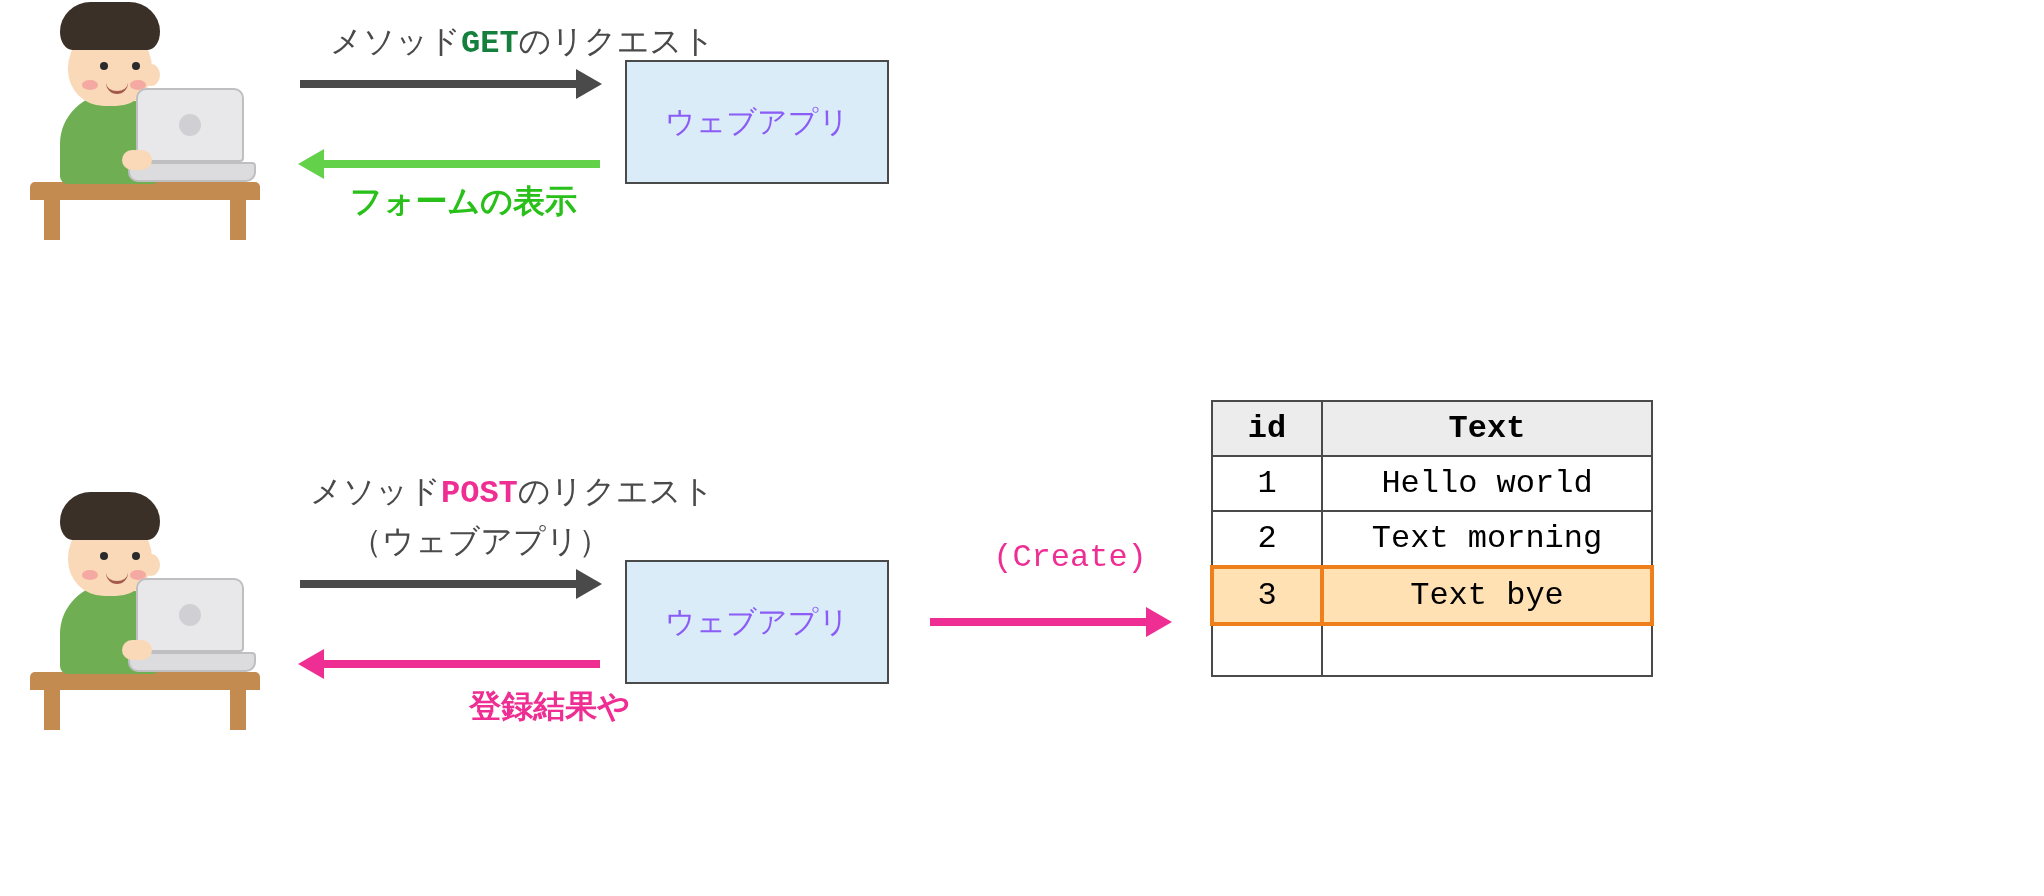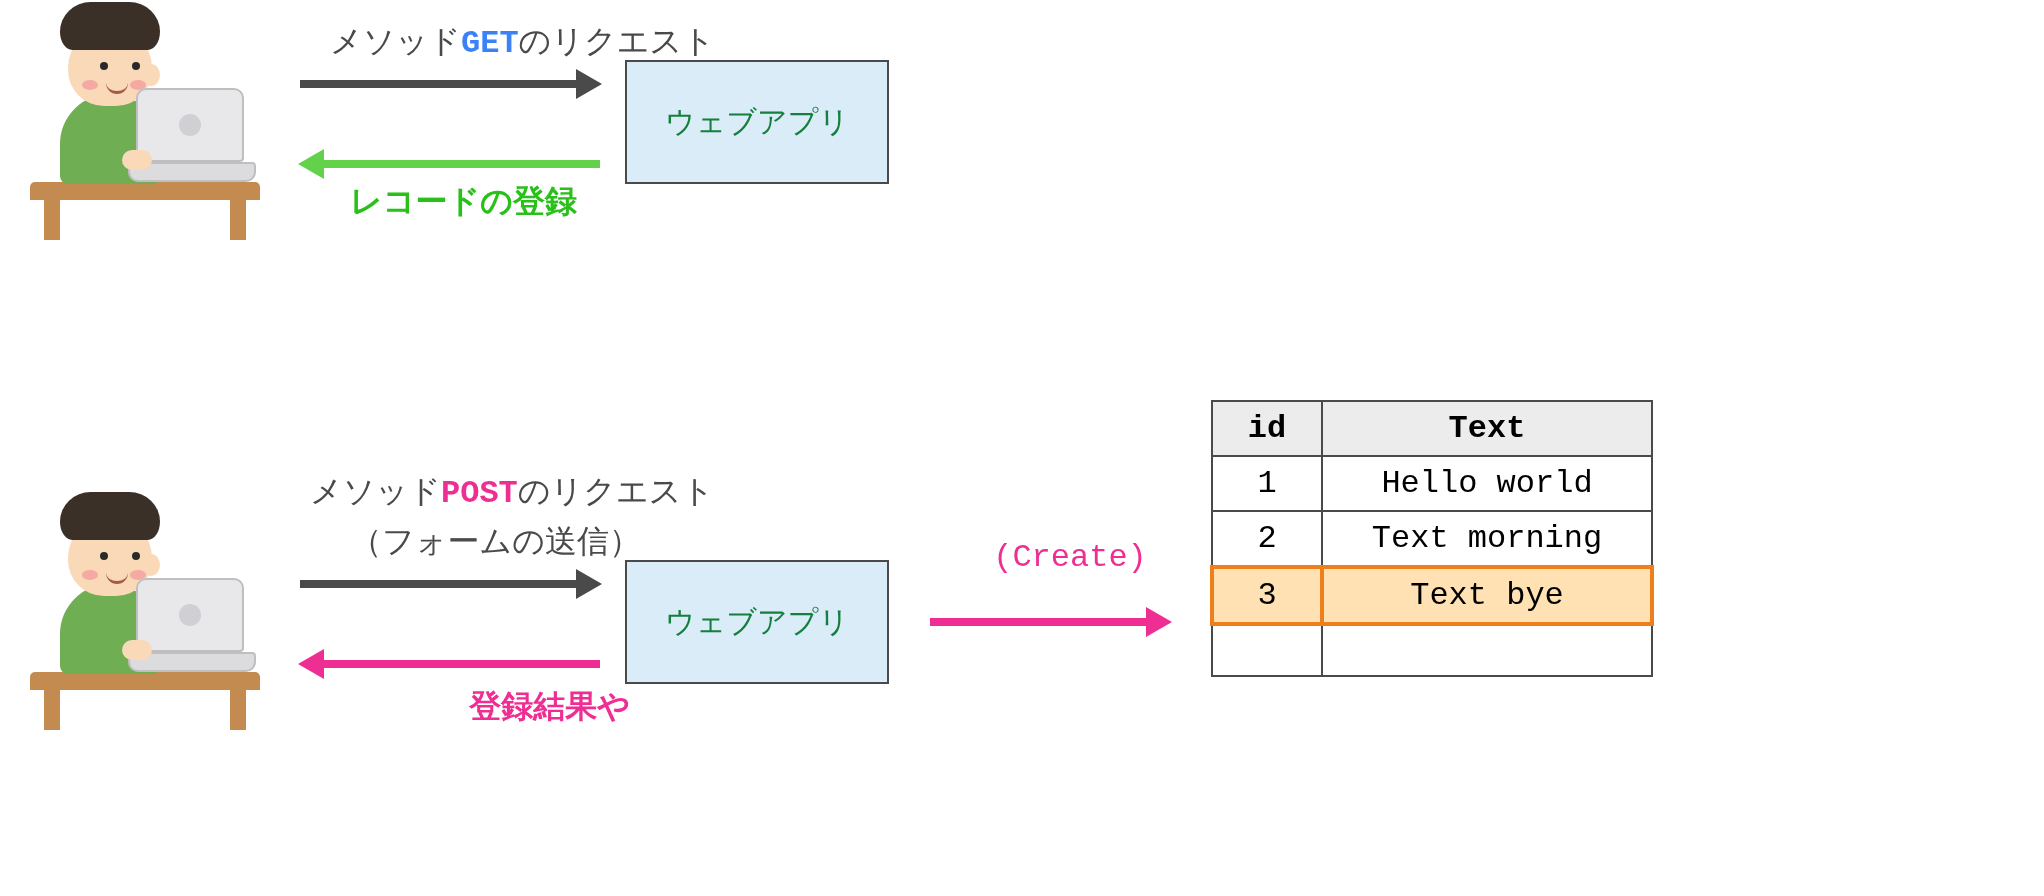--- a/index.html
+++ b/index.html
@@ -114,34 +114,34 @@
   }
   .arrow.right::after { right: -22px; top: -11px; border-left: 26px solid; }
   .arrow.left::after  { left: -22px;  top: -11px; border-right: 26px solid; }
   .arrow.dark.right::after  { border-left-color: #4a4a4a; }
   .arrow.green.left::after  { border-right-color: #64d14b; }
   .arrow.pink.left::after   { border-right-color: #ef2e93; }
   .arrow.pink.right::after  { border-left-color: #ef2e93; }
 
   
   .label { position: absolute; color: #4a4a4a; white-space: nowrap; font-size: 32px; }
-  .label .green { color: #3b82f6; font-weight: bold; }
+  .label .green { color: #15803d; font-weight: bold; }
   .label .pink  { color: #ef2e93; font-weight: bold; }
   .label.green-text { color: #29c01a; font-weight: bold; }
   .label.pink-text  { color: #ef2e93; font-weight: bold; }
   .center { text-align: center; }
 
   
   .webapp-box {
     position: absolute;
     width: 264px; height: 124px;
     background: #dbecf9;
     border: 2px solid #4a4a4a;
     display: flex; align-items: center; justify-content: center;
-    color: #15803d;
+    color: #8b5cf6;
   }
 
   
   .db-table {
     position: absolute;
     border-collapse: collapse;
     font-family: "Courier New", Consolas, monospace;
     font-size: 32px;
   }
   .db-table th, .db-table td {
@@ -185,21 +185,21 @@
 <div class="label" style="top:20px; left:330px;">
   <span>メソッド</span><span class="green mono">GET</span><span>のリクエスト</span>
 </div>
 <div class="arrow dark right" style="top:80px; left:300px; width:280px;"></div>
 
 <div class="webapp-box" style="top:60px; left:625px;">
   <span>ウェブアプリ</span>
 </div>
 
 <div class="arrow green left" style="top:160px; left:320px; width:280px;"></div>
-<div class="label green-text" style="top:180px; left:350px;">レコードの登録</div>
+<div class="label green-text" style="top:180px; left:350px;">フォームの表示</div>
 
 <div class="user" style="top:500px; left:30px;">
   <div class="desk-top"></div>
     <div class="desk-leg l"></div>
     <div class="desk-leg r"></div>
   <div class="body"></div>
     <div class="head"></div>
     <div class="hair"></div>
     <div class="ear"></div>
   <div class="eye e1"></div>
@@ -210,21 +210,21 @@
   <div class="laptop-screen">
       <div class="laptop-logo"></div>
     </div>
     <div class="laptop-base"></div>
     <div class="hand"></div>
 </div>
 
 <div class="label" style="top:470px; left:310px;">
   <span>メソッド</span><span class="pink mono">POST</span><span>のリクエスト</span>
 </div>
-<div class="label" style="top:520px; left:350px;">（フォームの送信）</div>
+<div class="label" style="top:520px; left:350px;">（ウェブアプリ）</div>
 <div class="arrow dark right" style="top:580px; left:300px; width:280px;"></div>
 
 <div class="webapp-box" style="top:560px; left:625px;">
   <span>ウェブアプリ</span>
 </div>
 
 <div class="arrow pink left" style="top:660px; left:320px; width:280px;"></div>
 <div class="label pink-text center" style="top:685px; left:380px; width:250px;text-align:right;">
   <span>登録結果や</span><br>
 </div>

